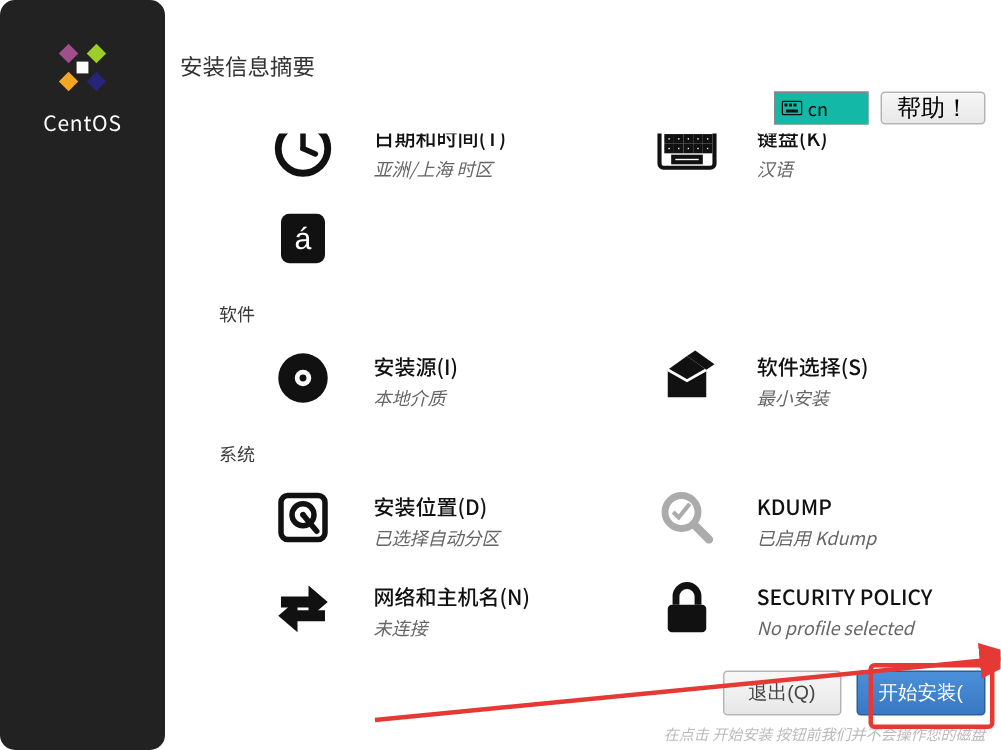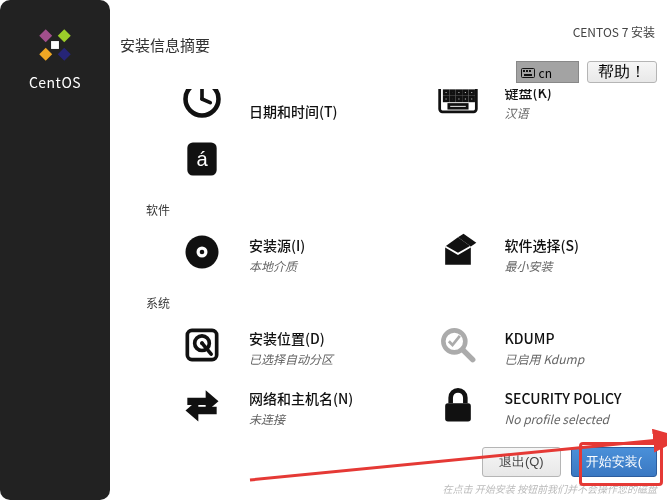--- a/index.html
+++ b/index.html
@@ -6,21 +6,21 @@
   html, body { width: 667px; height: 500px; font-family: "Noto Sans CJK SC", "Microsoft YaHei", sans-serif; overflow: hidden; background: #fff; }
   .root { display: flex; width: 100%; height: 100%; }
   .sidebar { width: 110px; background: #222; color: #fff; display: flex; flex-direction: column; align-items: center; padding-top: 14px; border-radius: 10px; }
   .logo-icon { width: 42px; height: 42px; margin-top: 10px; }
   .brand { font-size: 14px; margin-top: 6px; letter-spacing: 0.5px; }
   .main { flex: 1; display: flex; flex-direction: column; position: relative; }
   .header { display: flex; justify-content: space-between; align-items: center; padding: 8px 10px 6px 10px; }
   .title { font-size: 15px; color: #333; margin-top: 26px; }
   .hdr-right { display: flex; align-items: center; gap: 8px; }
   .inst-label { font-size: 12px; color: #444; margin-right: 2px; }
-  .lang-box { display: flex; align-items: center; gap: 4px; background: #a3a3a3; border: 1px solid #888; height: 22px; padding: 0 26px 0 4px; font-size: 12px; }
+  .lang-box { display: flex; align-items: center; gap: 4px; background: #14b8a6; border: 1px solid #888; height: 22px; padding: 0 26px 0 4px; font-size: 12px; }
   .help-btn { height: 22px; padding: 0 10px; font-size: 16px; background: linear-gradient(#f6f6f6,#e8e8e8); border: 1px solid #b5b5b5; border-radius: 3px; }
   .content { flex: 1; overflow: hidden; padding: 0 16px 0 30px; display: flex; flex-direction: column; }
   .section-title { font-size: 12px; color: #3a3a3a; margin: 10px 0 6px 6px; }
   .row { display: flex; }
   .spoke { display: flex; align-items: flex-end; gap: 25px; width: 50%; padding: 6px 8px 10px 40px; cursor: pointer; }
   .spoke .ic { width: 44px; height: 44px; display: flex; align-items: center; justify-content: center; flex-shrink: 0; }
   .spoke .txt .t1 { font-size: 14px; color: #111; font-weight: 500; }
   .spoke .txt .t2 { font-size: 12px; color: #666; font-style: italic; margin-top: 2px; }
   .gray svg { opacity: 0.35; }
   .footer { position: absolute; right: 0; bottom: 0; padding: 10px 10px 4px 10px; display: flex; flex-direction: column; align-items: flex-end; gap: 4px; }
@@ -49,23 +49,20 @@
         </g>
       </svg>
     </span>
     <div class="brand">CentOS</div>
   </div>
 
   <div class="main">
 
     <div class="header">
       <div class="title">安装信息摘要</div>
-      <div class="hdr-right">
-        <div class="inst-label">CENTOS 7 安装</div>
-      </div>
     </div>
     <div class="header" style="justify-content:flex-end; padding-top:0;">
       <div class="hdr-right">
         <div class="lang-box">
           <span>
             <svg width="14" height="10" viewBox="0 0 14 10">
                 <rect x="0.5" y="0.5" width="13" height="9" rx="1" fill="none" stroke="#111"></rect>
                 <rect x="2" y="2" width="2" height="2" fill="#111"></rect>
                 <rect x="5" y="2" width="2" height="2" fill="#111"></rect>
                 <rect x="8" y="2" width="2" height="2" fill="#111"></rect>
@@ -84,20 +81,21 @@
         <div class="spoke">
           <span class="ic">
             <svg viewBox="0 0 48 48" width="44" height="44">
                 <circle cx="24" cy="24" r="18" fill="none" stroke="#111" stroke-width="5"></circle>
                 <line x1="24" y1="24" x2="24" y2="12" stroke="#111" stroke-width="4" stroke-linecap="round"></line>
                 <line x1="24" y1="24" x2="33" y2="28" stroke="#111" stroke-width="4" stroke-linecap="round"></line>
               </svg>
           </span>
           <div class="txt">
             <div class="t1">日期和时间(T)</div>
+            <div class="t2">亚洲/上海 时区</div>
           </div>
         </div>
         <div class="spoke">
           <span class="ic">
             <svg class="kb-icon" viewBox="0 0 48 48" width="44" height="44">
                 <rect x="4" y="10" width="40" height="28" rx="3"></rect>
                 <rect x="9" y="15" width="4" height="4" fill="#111"></rect>
                 <rect x="16" y="15" width="4" height="4" fill="#111"></rect>
                 <rect x="23" y="15" width="4" height="4" fill="#111"></rect>
                 <rect x="30" y="15" width="4" height="4" fill="#111"></rect>

